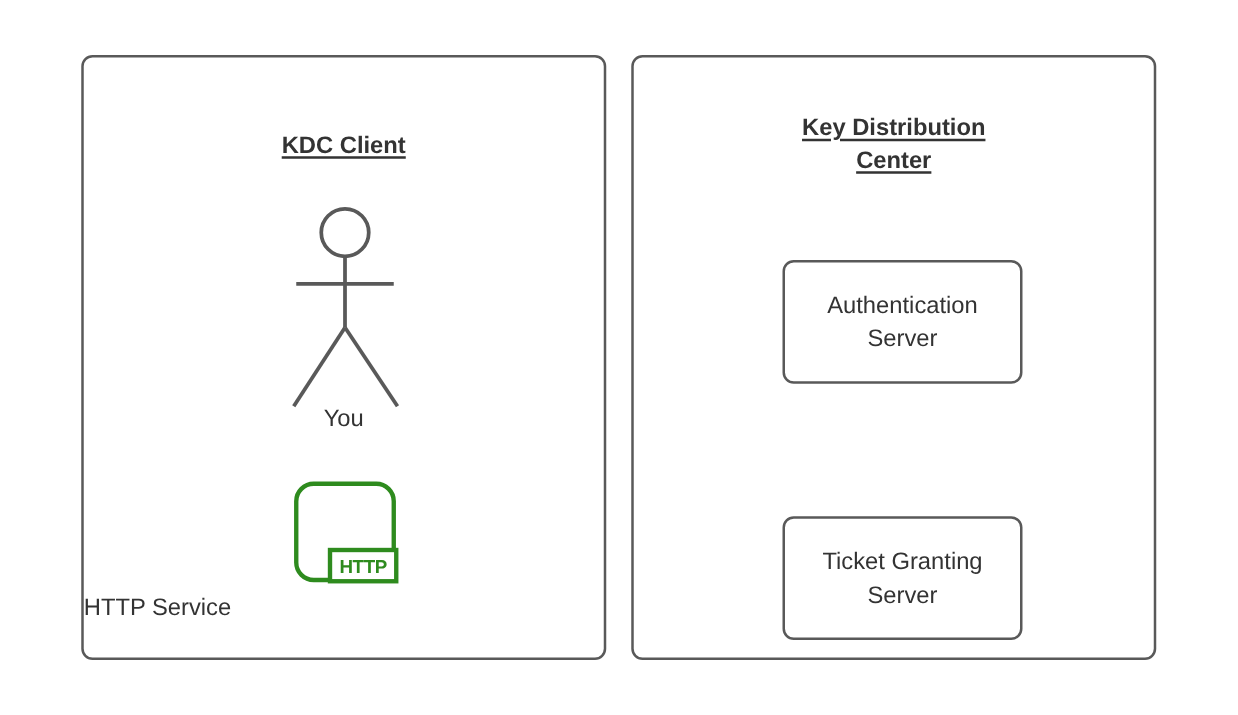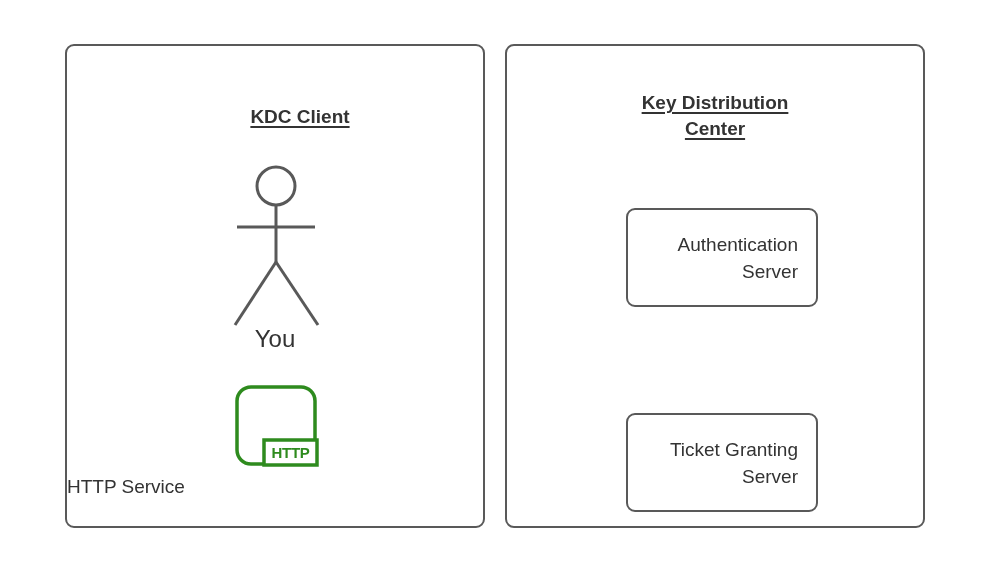--- a/index.html
+++ b/index.html
@@ -34,40 +34,40 @@
     width: 100%;
     text-align: center;
     font-size: 19px;
     font-weight: bold;
     color: #333333;
     text-decoration: underline;
     text-decoration-thickness: 2px;
     text-underline-offset: 3px;
     line-height: 26px;
   }
-  .panel-left .panel-title { top: 58px; padding-left: 25px; }
+  .panel-left .panel-title { top: 58px; }
   .panel-right .panel-title {
     top: 44px;
     left: 50%;
     width: 190px;
     margin-left: -95px;
   }
 
   .actor-svg {
     position: absolute;
     left: 149px;
     top: 118px;
   }
   .actor-label {
     position: absolute;
     top: 279px;
     left: 0;
     width: 100%;
     text-align: center;
-    font-size: 24px;
+    font-size: 19px;
     color: #333333;
   }
 
   .http-svg {
     position: absolute;
     left: 166px;
     top: 337px;
   }
   .http-badge-text {
     font-family: "Liberation Sans", sans-serif;
@@ -90,21 +90,21 @@
     left: 119px;
     width: 192px;
     height: 99px;
     box-sizing: border-box;
     border: 2.5px solid #595959;
     border-radius: 9px;
     background: #ffffff;
     display: flex;
     align-items: center;
     justify-content: center;
-    text-align: right;
+    text-align: center;
     font-size: 19px;
     line-height: 27px;
     color: #333333;
     padding: 0 18px;
   }
   .server-box.auth { top: 162px; }
   .server-box.tgs  { top: 342px; margin-top: 25px; }
 </style>
 </head>
 <body>

